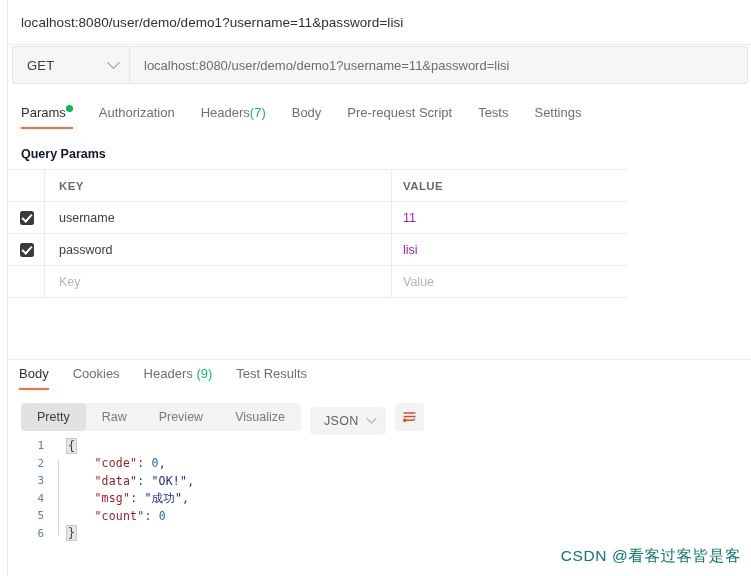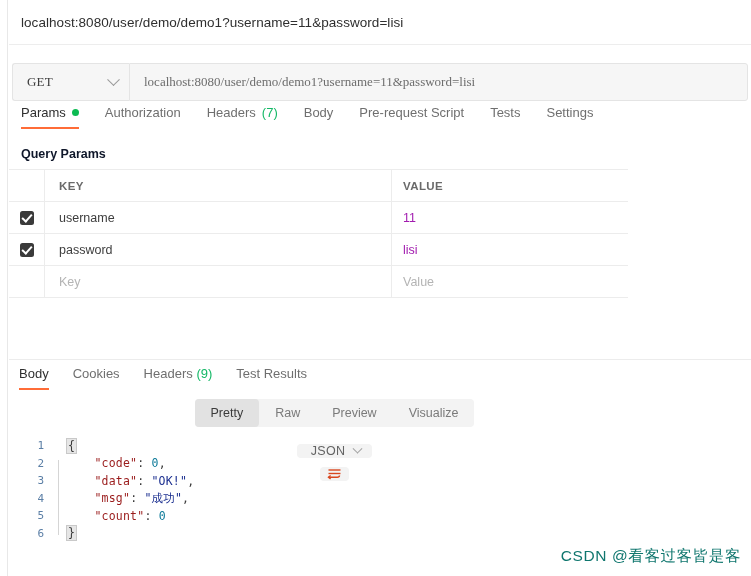--- a/index.html
+++ b/index.html
@@ -32,23 +32,22 @@
     padding-left: 12px;
     font-size: 13.5px;
     color: #2f2f2f;
     letter-spacing: 0.05px;
   }
 
   
   .urlrow {
     position: absolute; left: 9px; top: 46px;
     width: 742px; height: 55px;
-    display: flex; align-items: flex-end;
+    display: flex; align-items: flex-start;
     padding: 0 3px;
-    font-family: Liberation Serif, serif;
   }
   .method-box {
     width: 117px; height: 38px;
     background: #f6f6f6;
     border: 1px solid #e4e4e4;
     border-right: none;
     border-radius: 3px 0 0 3px;
     display: flex; align-items: center;
     justify-content: space-between;
     padding: 0 11px 0 14px;
@@ -76,21 +75,21 @@
     width: 742px; height: 32px;
     display: flex; align-items: flex-start;
     padding-left: 12px;
   }
   .rtab {
     position: relative;
     font-size: 13px;
     color: #6f6f6f;
     padding: 2px 0 9px 0;
     margin-right: 26px;
-    display: flex; align-items: center; gap: 6px;
+    display: flex; align-items: flex-start; 
     white-space: nowrap;
   }
   .rtab.active { color: #2f2f2f; }
   .rtab.active::after {
     content: ""; position: absolute;
     left: 0; right: 0; bottom: 0;
     height: 2.5px; background: #ff6c37;
   }
   .green-dot {
     width: 7px; height: 7px; border-radius: 50%;
@@ -183,21 +182,21 @@
     content: ""; position: absolute;
     left: 0; right: 0; bottom: 0;
     height: 2.5px; background: #ff6c37;
   }
 
   
   .fmt-bar {
     position: absolute; left: 9px; top: 399px;
     width: 624px; height: 36px;
     display: flex; align-items: center;
-    padding-left: 27px; gap: 9px; flex-direction: column;
+    padding-left: 12px; gap: 9px;
   }
   .seg {
     display: flex; align-items: center;
     background: #f3f3f3; border-radius: 4px;
     height: 28px;
   }
   .seg-item {
     font-size: 12.5px; color: #7a7a7a;
     padding: 0 16px; height: 28px;
     display: flex; align-items: center;

